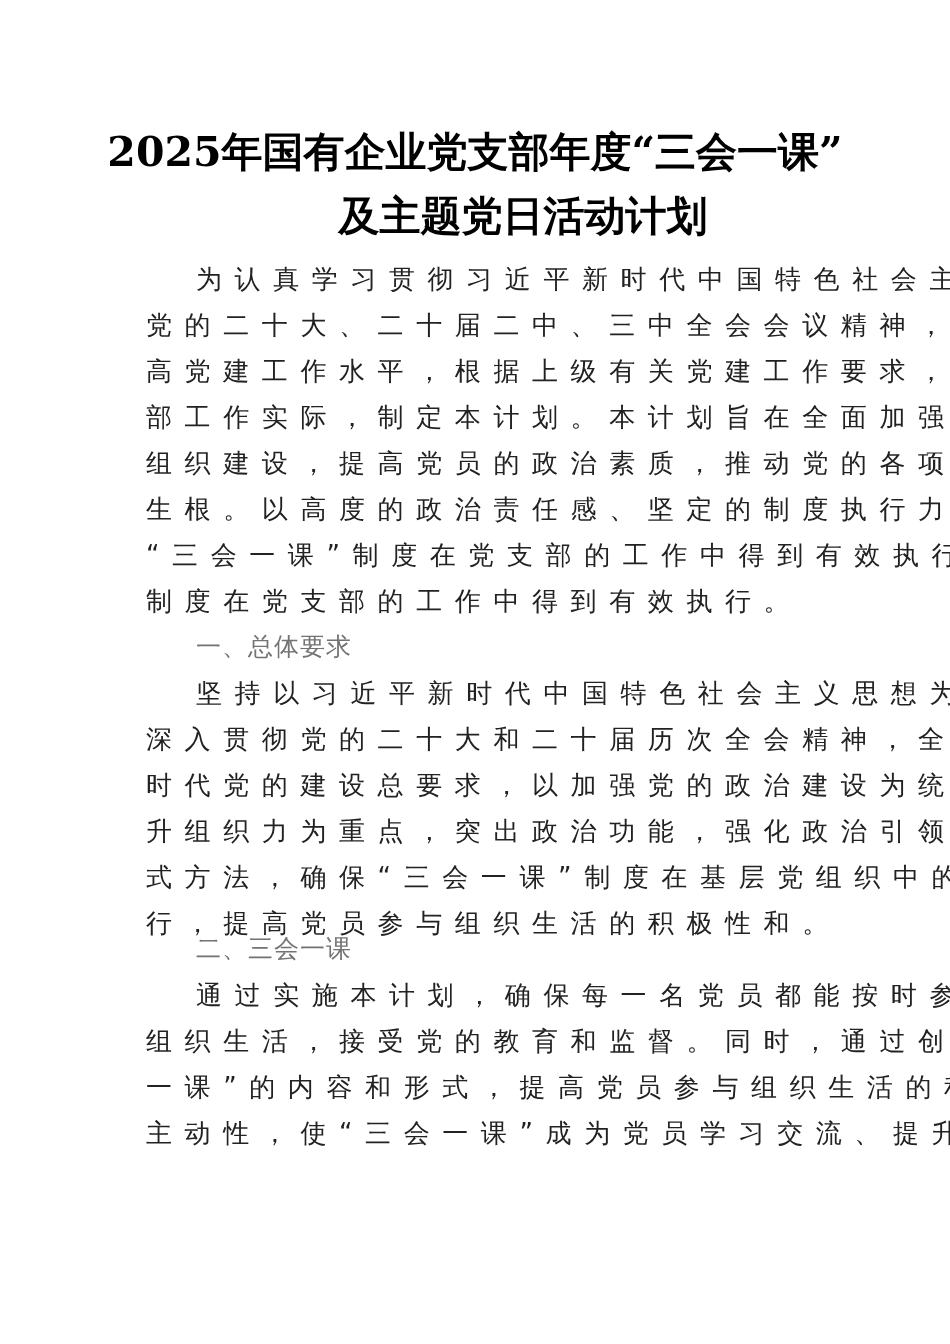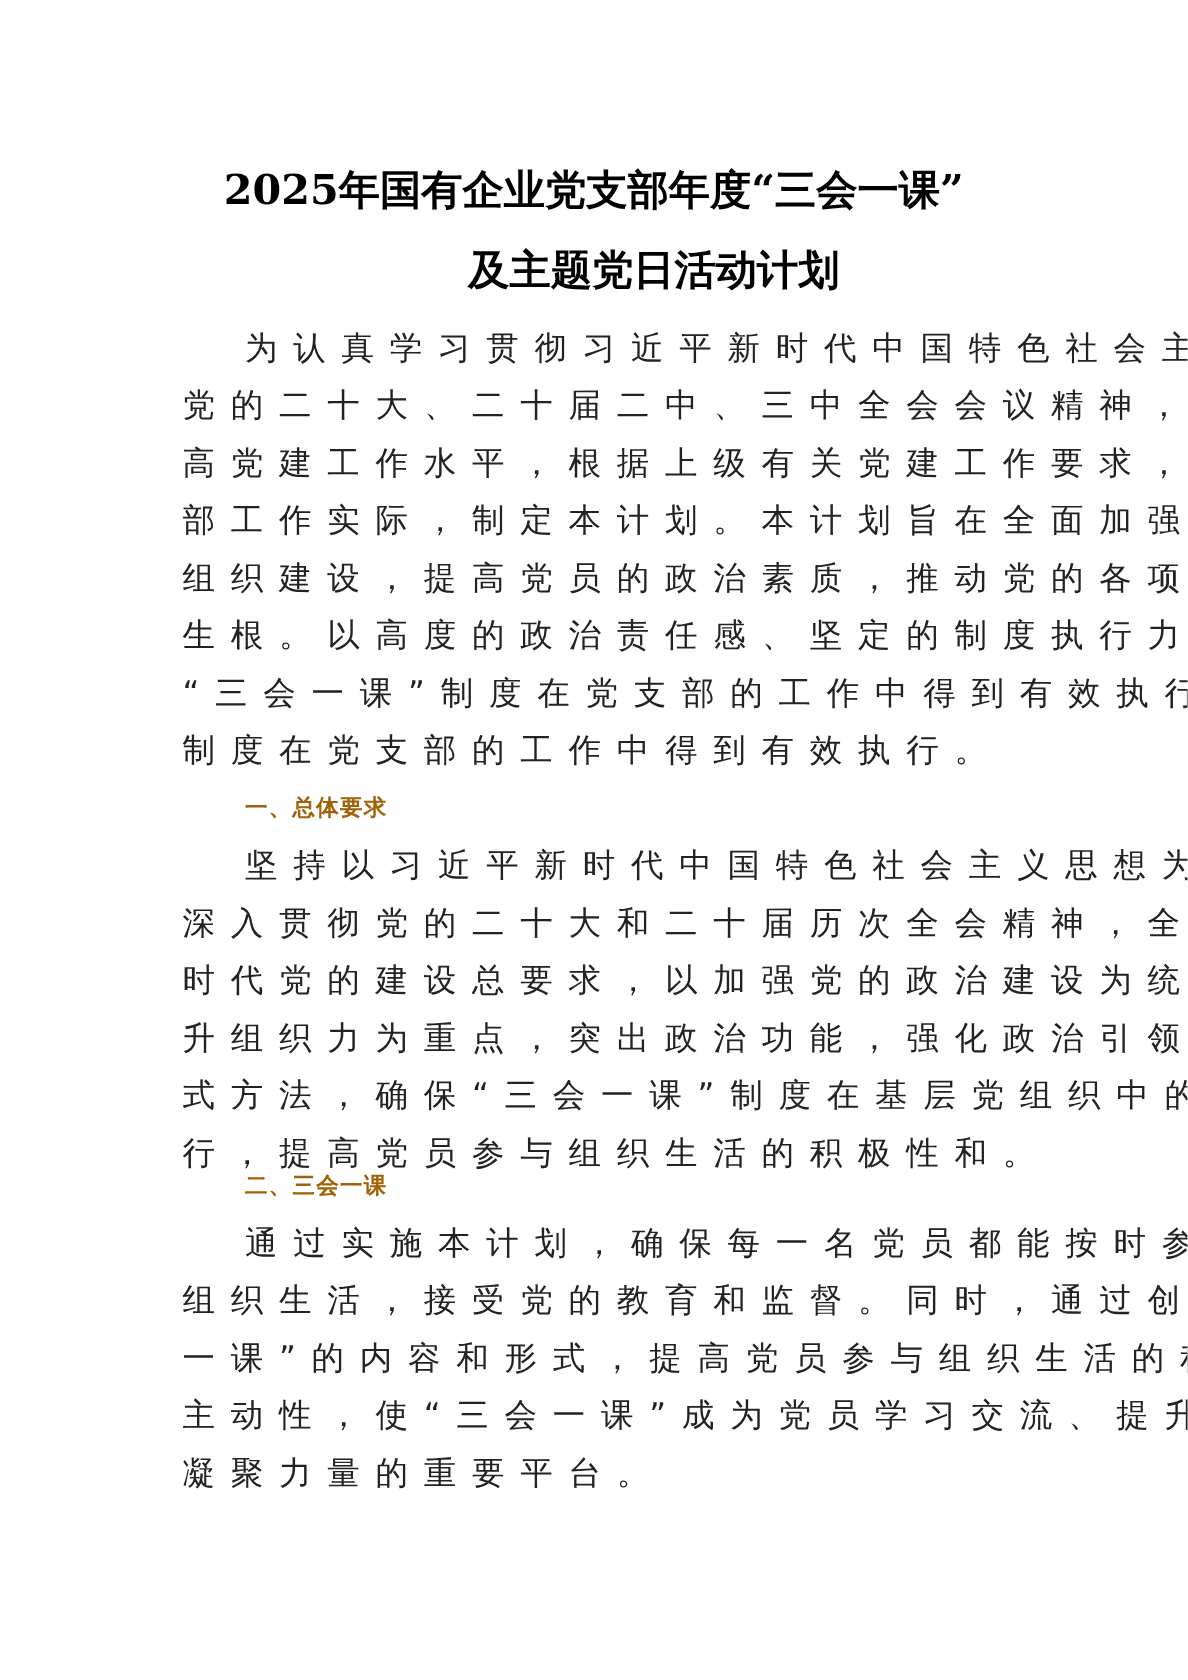--- a/index.html
+++ b/index.html
@@ -22,21 +22,21 @@
       height: 1344px;
       background: #ffffff;
     }
     .title-line {
       position: absolute;
       left: 0;
       width: 950px;
       text-align: center;
       font-family: "DejaVu Serif", "Liberation Serif", serif;
       font-weight: bold;
-      font-size: 33px;
+      font-size: 41px;
       line-height: 40px;
       color: #000000;
       white-space: nowrap;
     }
     .title-line.t1 { top: 132px; }
     .title-line.t2 { top: 196px; }
     .body-line {
       position: absolute;
       left: 146px;
       font-family: "DejaVu Sans", "Liberation Sans", sans-serif;
@@ -44,25 +44,25 @@
       line-height: 32px;
       letter-spacing: 12.6px;
       color: #222222;
       white-space: nowrap;
     }
     .body-line.indent { left: 196px; }
     .heading-line {
       position: absolute;
       left: 196px;
       font-family: "DejaVu Sans", "Liberation Sans", sans-serif;
-      font-weight: bold;
-      font-size: 18px;
+      font-weight: normal;
+      font-size: 25px;
       line-height: 32px;
       letter-spacing: 1px;
-      color: #a16207;
+      color: #737373;
       white-space: nowrap;
     }
   </style>
 </head>
 <body>
 
 <div class="page">
 
   <div class="title-line t1" style="top:132px;">2025年国有企业党支部年度“三会一课”</div>
   <div class="title-line t2" style="top:196px;margin-left:48px;">及主题党日活动计划</div>
@@ -82,15 +82,14 @@
   <div class="body-line" style="top:769px;">时代党的建设总要求，以加强党的政治建设为统领，以提</div>
   <div class="body-line" style="top:815px;">升组织力为重点，突出政治功能，强化政治引领，创新方</div>
   <div class="body-line" style="top:861px;">式方法，确保“三会一课”制度在基层党组织中的规范执</div>
   <div class="body-line" style="top:907px;">行，提高党员参与组织生活的积极性和。</div>
 
   <div class="heading-line" style="top:933px;">二、三会一课</div>
   <div class="body-line indent" style="top:979px;">通过实施本计划，确保每一名党员都能按时参加党的</div>
   <div class="body-line" style="top:1025px;">组织生活，接受党的教育和监督。同时，通过创新“三会</div>
   <div class="body-line" style="top:1071px;">一课”的内容和形式，提高党员参与组织生活的积极性和</div>
   <div class="body-line" style="top:1117px;">主动性，使“三会一课”成为党员学习交流、提升素质、</div>
-  <div class="body-line" style="top:1163px;">凝聚力量的重要平台。</div>
 
 </div>
 
 </body></html>

